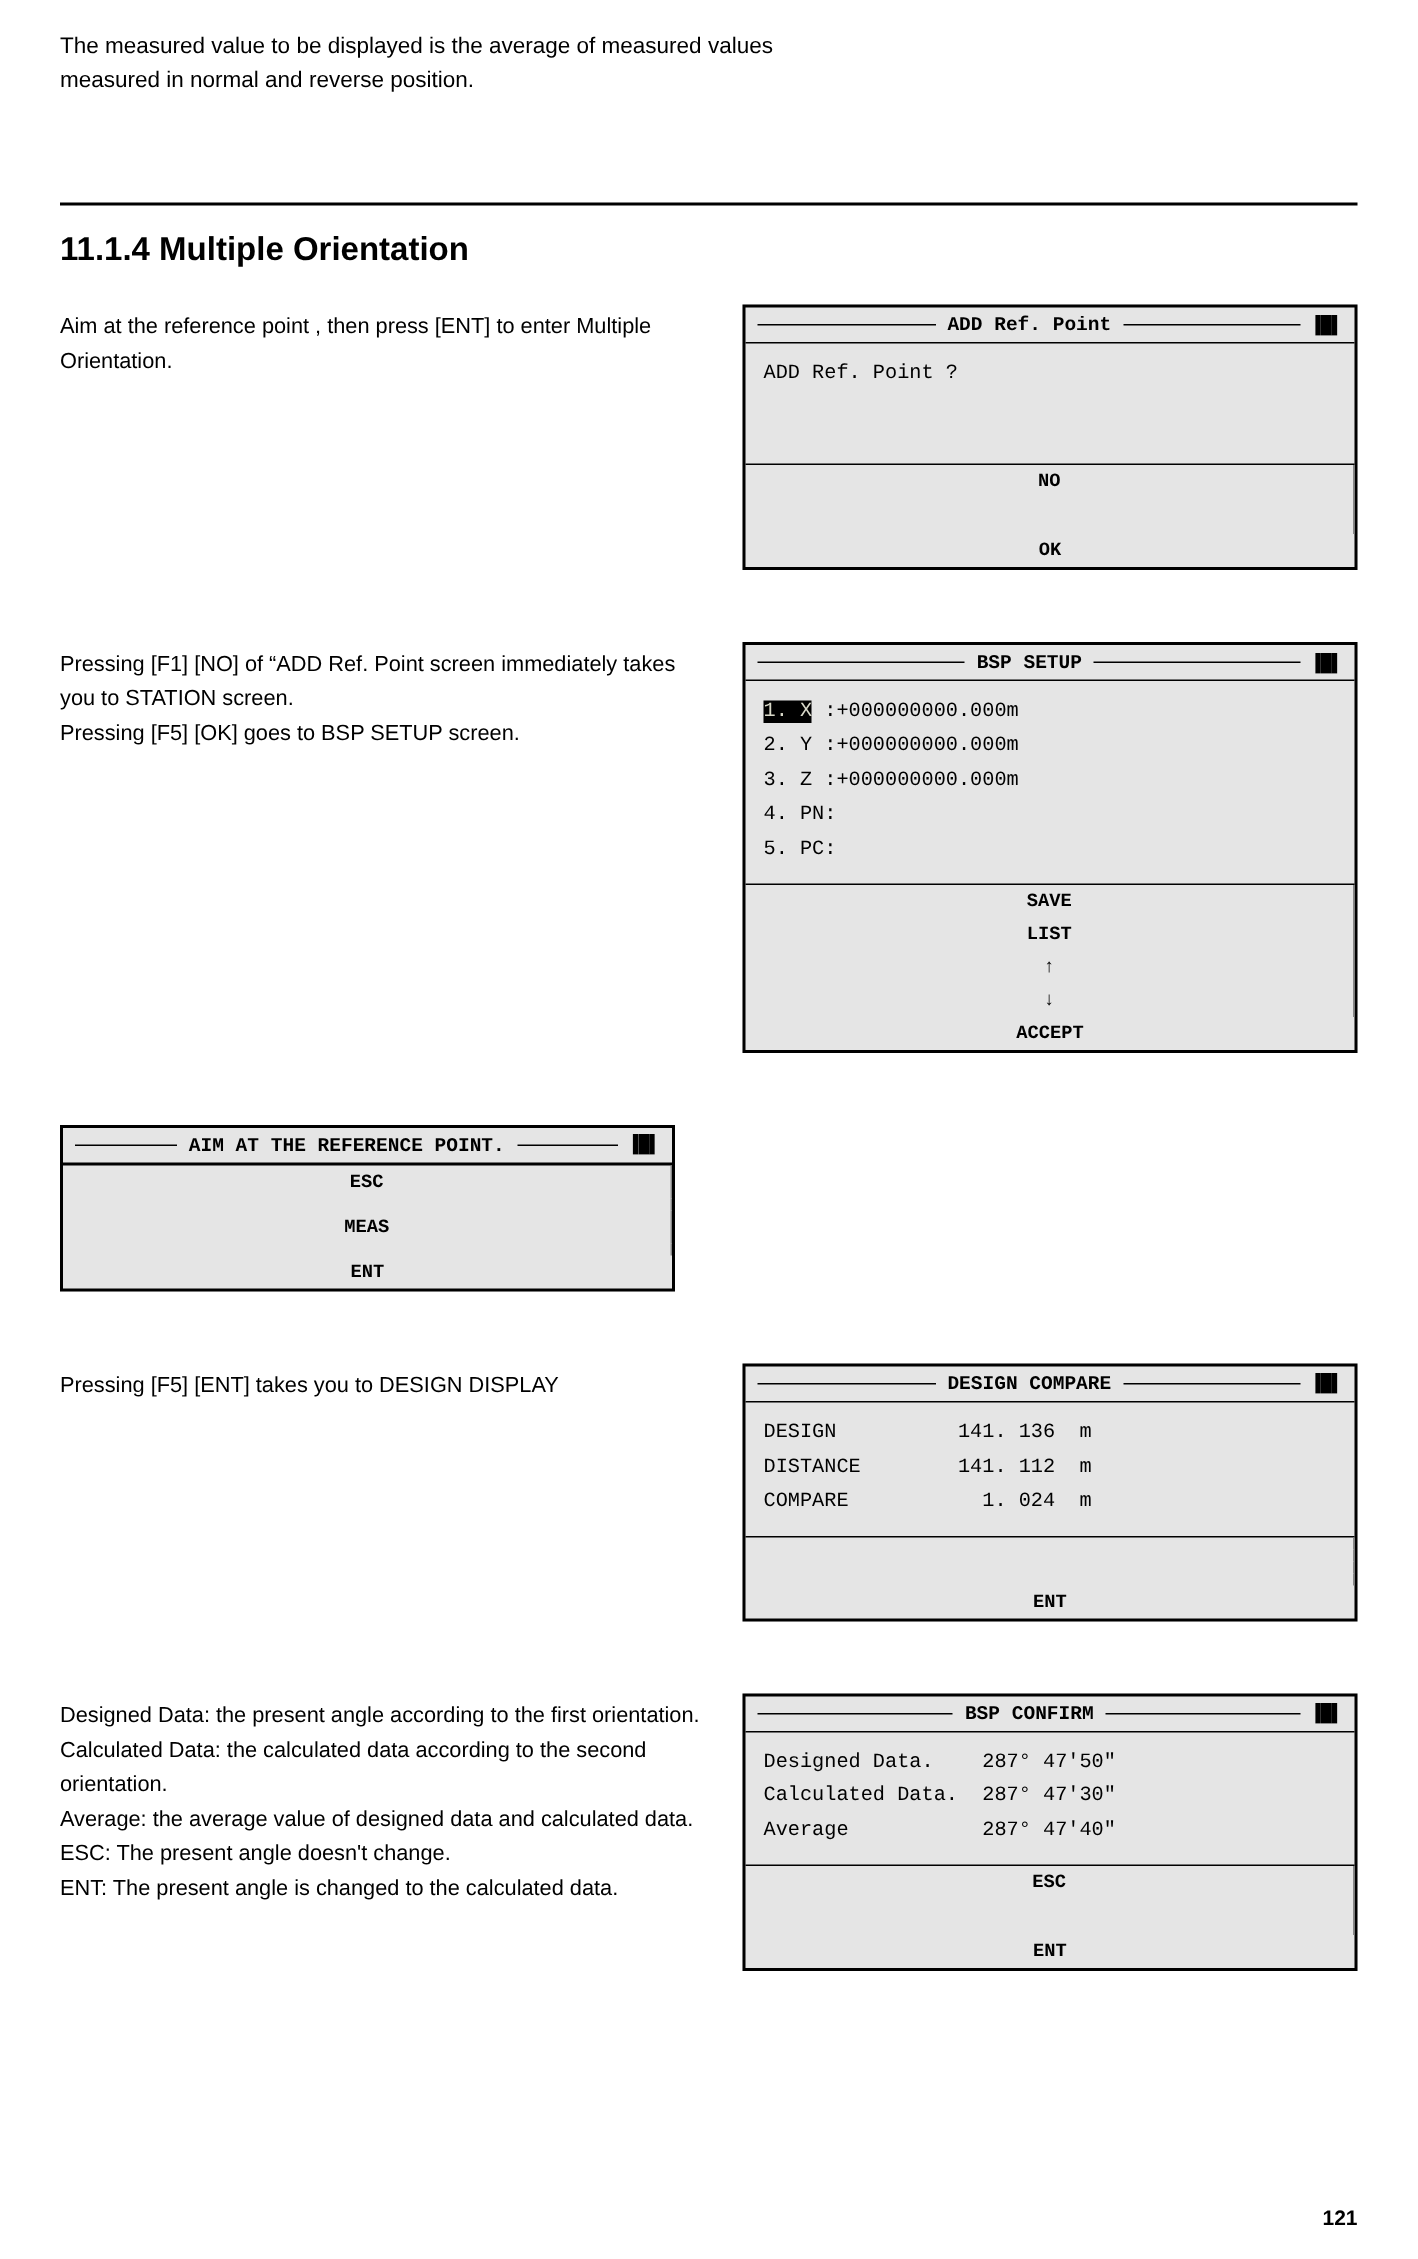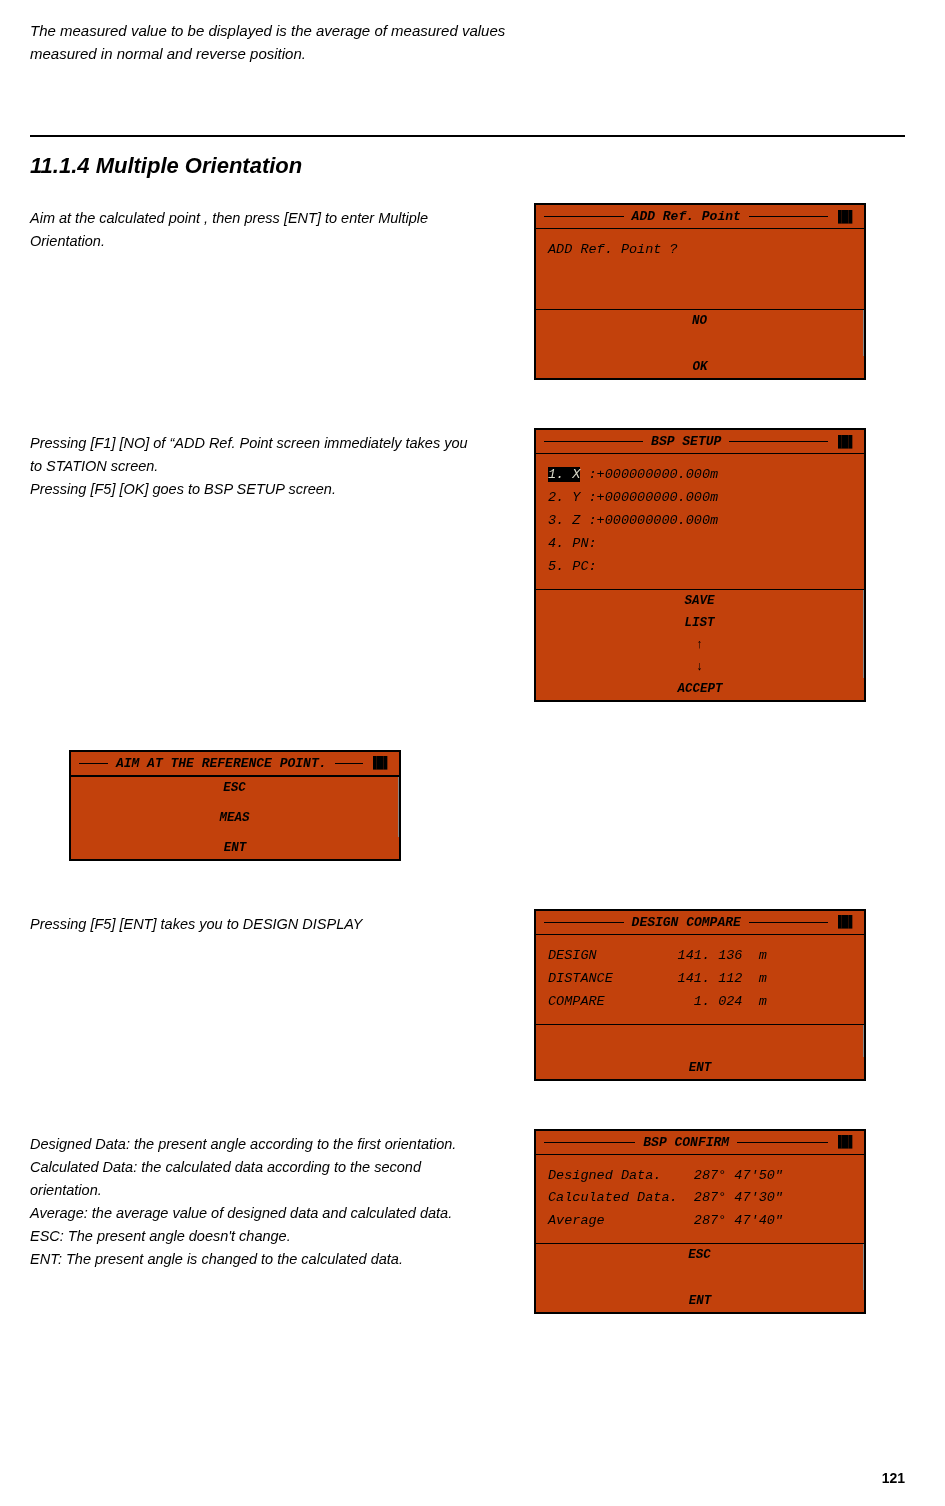--- a/index.html
+++ b/index.html
@@ -7,22 +7,21 @@
       width: 945px;
       min-height: 1506px;
       background: #fff;
       font-family: Arial, sans-serif;
       font-size: 15px;
       color: #000;
       position: relative;
     }
 
     .page-container {
-      padding: 20px 40px 40px 30px;
-      font-style: italic;
+      padding: 20px 40px 40px 40px;
     }
 
     .intro-text {
       font-size: 15px;
       line-height: 1.5;
       margin-bottom: 40px;
       max-width: 500px;
     }
 
     .section-divider {
@@ -54,22 +53,22 @@
 
     .content-row .screen-col {
       flex: 0 0 410px;
       display: flex;
       justify-content: center;
     }
 
     
     .lcd-screen {
       border: 2px solid #000;
-      background: #c2410c;
-      width: 332px;
+      background: #e5e5e5;
+      width: 410px;
       font-family: 'Courier New', monospace;
       position: relative;
     }
 
     .lcd-title-bar {
       display: flex;
       align-items: center;
       padding: 4px 8px;
       border-bottom: 1px solid #000;
       font-size: 13px;
@@ -156,21 +155,21 @@
   <p class="intro-text">The measured value to be displayed is the average of measured values measured in normal and reverse position.</p>
 
   <div style="height: 30px;"></div>
 
   <hr class="section-divider">
 
   <h2 class="section-title">11.1.4 Multiple Orientation</h2>
 
   <div id="rows-container">
       <div class="content-row">
-        <div class="text-col">Aim at the calculated point , then press [ENT] to enter Multiple Orientation.</div>
+        <div class="text-col">Aim at the reference point , then press [ENT] to enter Multiple Orientation.</div>
         <div class="screen-col">
           <div class="lcd-screen">
             <div class="lcd-title-bar">
               <div class="title-line-left"></div>
               <span class="title-text">ADD Ref. Point</span>
               <div class="title-line-right"></div>
               <span class="battery-icon">▐█▌</span>
             </div>
             <div class="lcd-body">
               <div class="lcd-line"></div>

